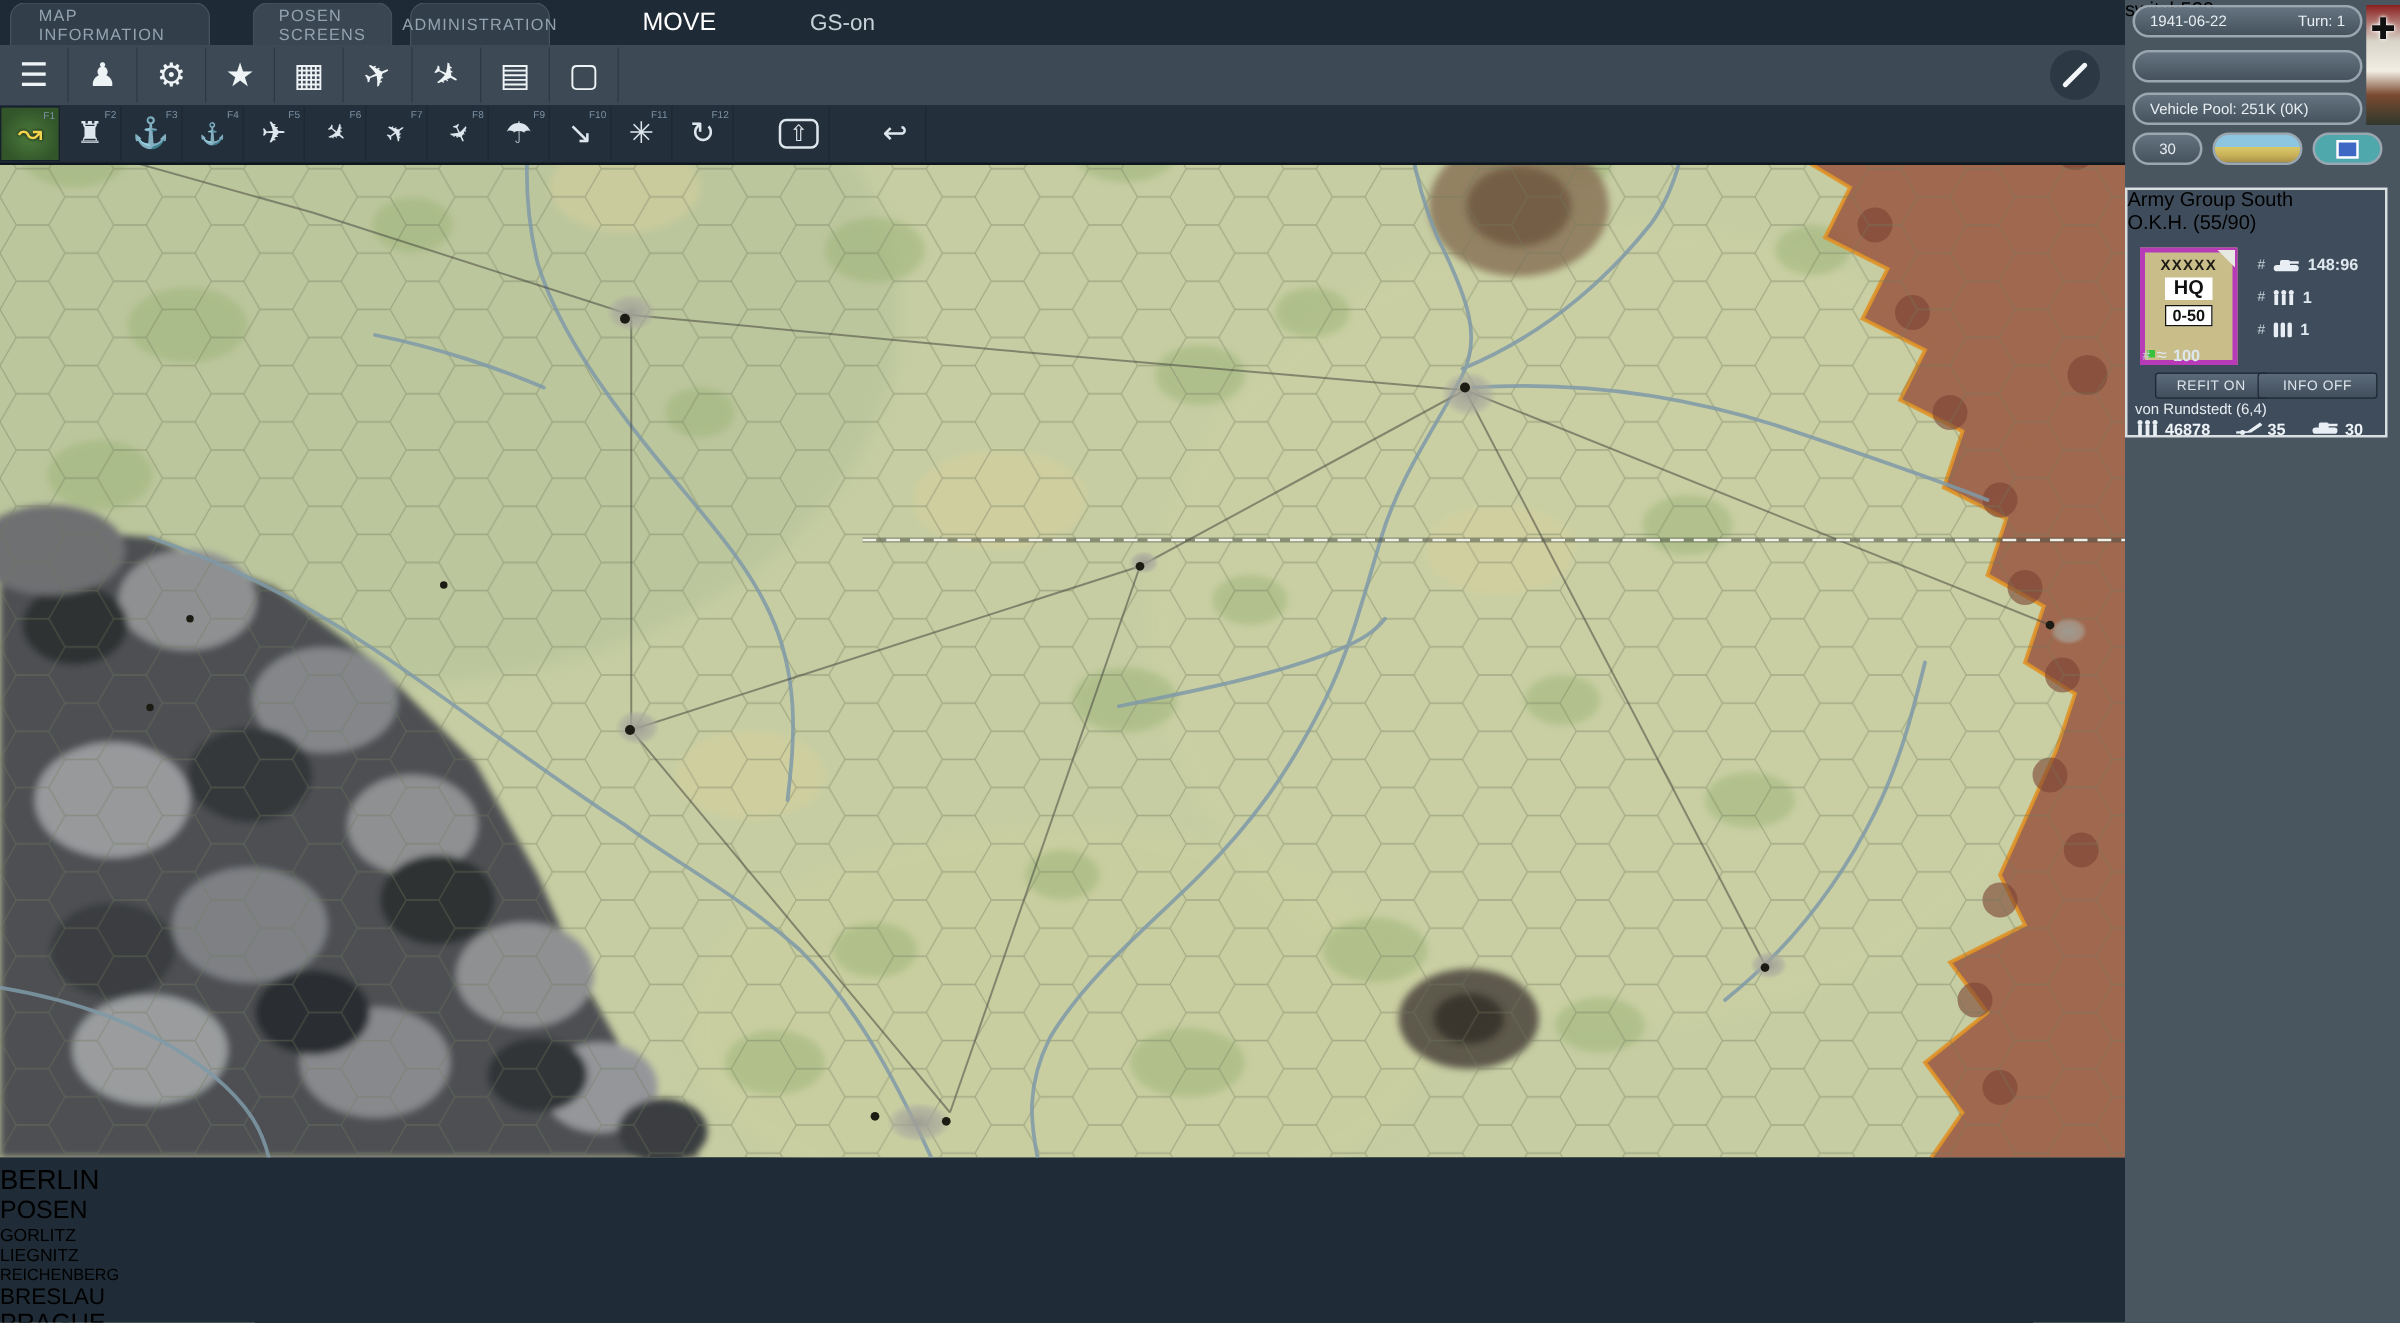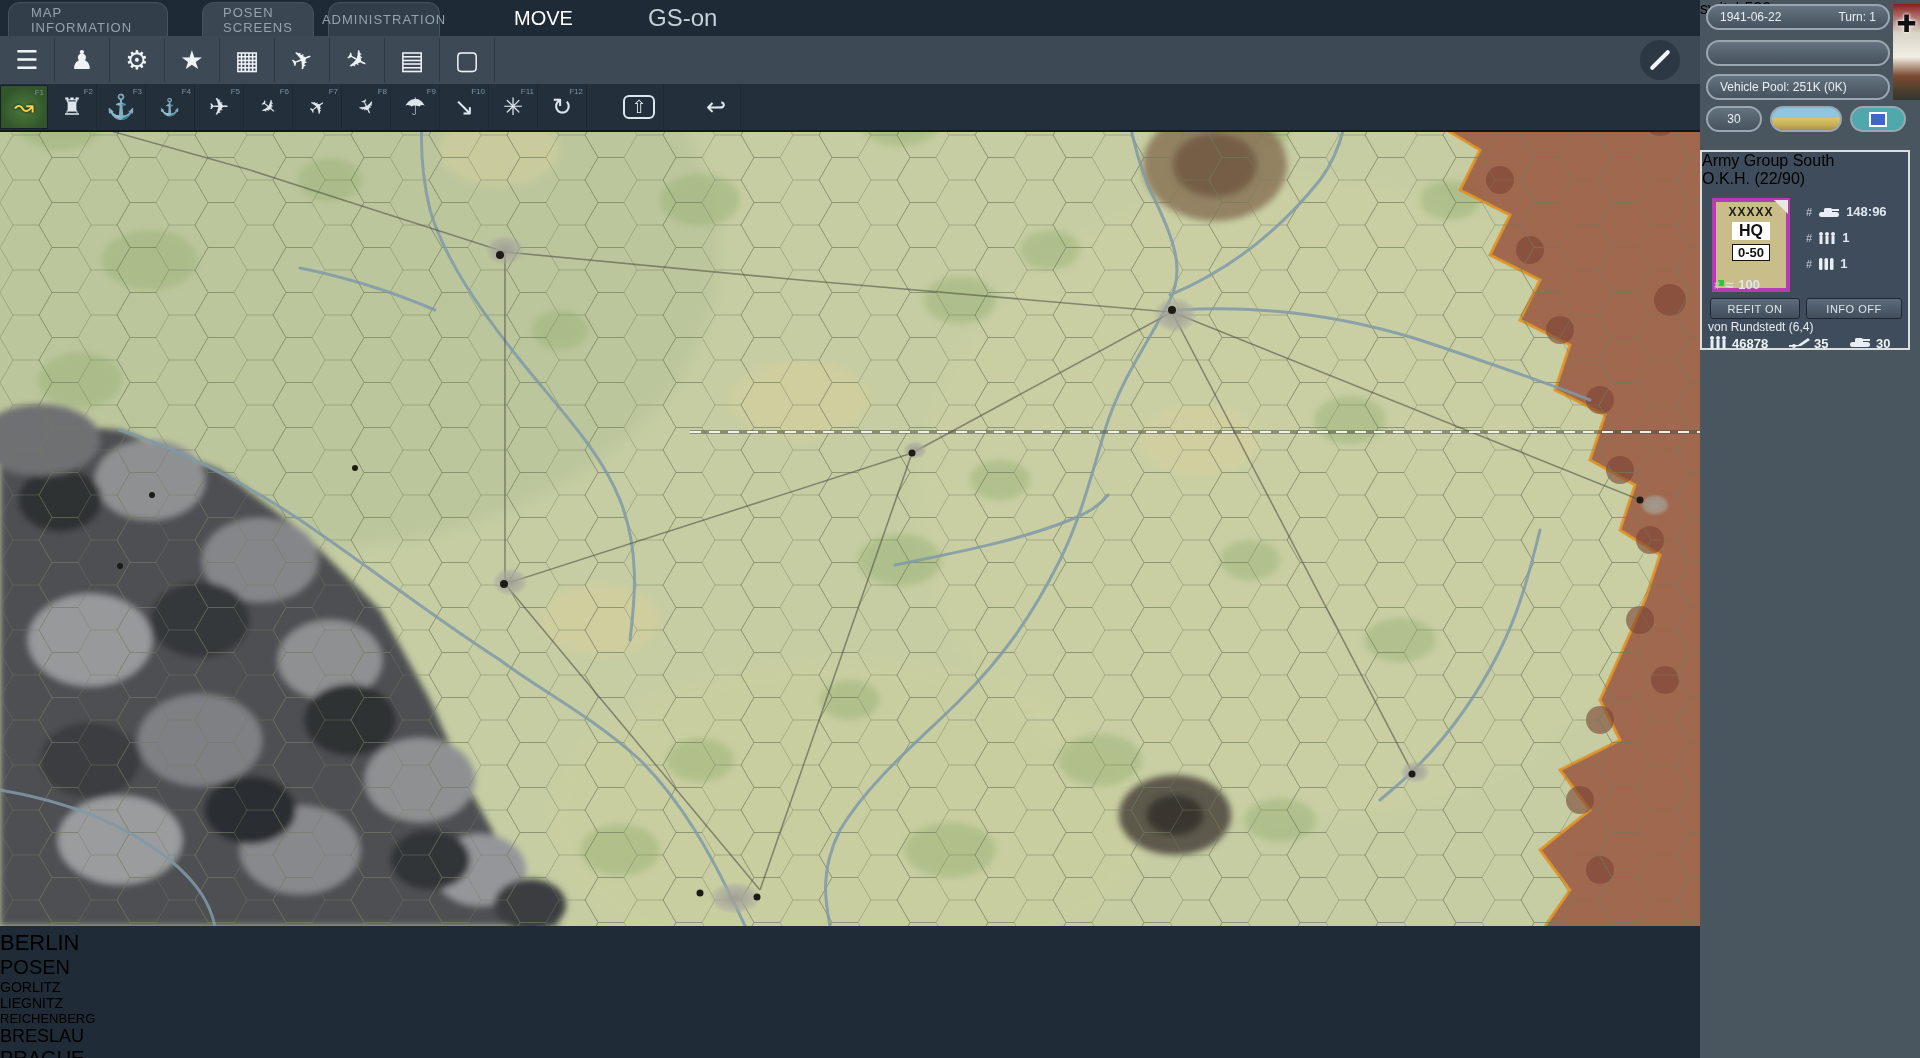--- a/index.html
+++ b/index.html
@@ -113,21 +113,21 @@
 </head>
 <body>
 
 <div id="root">
 
   <div id="topbar">
     <div class="tab" style="left:8px;width:160px;">MAP INFORMATION</div>
     <div class="tab" style="left:202px;width:112px;background:#3a4753;">POSEN SCREENS</div>
     <div class="tab" style="left:328px;width:112px;">ADMINISTRATION</div>
     <div class="toplabel" style="left:514px;font-size:20px;">MOVE</div>
-    <div class="toplabel" style="left:648px;font-size:24px;color:#c6d0d7;">GS-on</div>
+    <div class="toplabel" style="left:648px;font-size:18px;color:#c6d0d7;">GS-on</div>
   </div>
 
   <div id="row1">
       <div class="tbtn">
         <span class="glyph">☰</span>
       </div>
       <div class="tbtn">
         <span class="glyph">♟</span>
       </div>
       <div class="tbtn">
@@ -610,21 +610,21 @@
     <div class="minibtn" style="left:6px;top:106px;width:56px;background:linear-gradient(#64737f,#46535f);">
       <span>30</span>
     </div>
     <div class="minibtn" style="left:70px;top:106px;width:72px;background:linear-gradient(#8cc6e0 0%,#8cc6e0 45%,#d8c868 45%,#c8b058 75%,#a89048 100%);"></div>
     <div class="minibtn" style="left:150px;top:106px;width:56px;background:#4fa8ac;">
       <span style="display:block;width:14px;height:11px;border:2px solid #fff;background:#3e68c4;"></span>
     </div>
 
     <div id="unitpanel">
       <div class="t1">Army Group South</div>
-      <div class="t2">O.K.H.   (22/90)</div>
+      <div class="t2">O.K.H.   (55/90)</div>
       <div id="hqcounter">
         <div class="xx">XXXXX</div>
         <div class="hq">HQ</div>
         <div class="mv">0-50</div>
         <div class="fold"></div>
         <div class="gdot"></div>
       </div>
       <div id="pstats">
           <div class="pstat" style="top: 52px; left: 104px;">
             <span class="hash">#</span>
@@ -661,21 +661,21 @@
               </svg>
             </span>
             <span class="v">1</span>
           </div>
         </div>
       <div class="pstat" style="left:12px;top:124px;">
         <span class="hash">#</span>
           <span style="font-size:15px;">≈</span>
         <span class="v">100</span>
       </div>
-      <div class="refit" style="left:8px;width:88px;">REFIT ON</div>
+      <div class="refit" style="left:22px;width:88px;">REFIT ON</div>
       <div class="refit" style="left:104px;width:94px;">INFO OFF</div>
       <div id="cmdline">von Rundstedt (6,4)</div>
       <div id="ptotals">
           <div class="tot" style="left: 6px;">
             <span><svg width="20" height="14" viewBox="0 0 20 14" fill="#e8eef3">
                 <circle cx="4" cy="3" r="2"></circle>
                 <rect x="2.5" y="5" width="3" height="9"></rect>
                 <circle cx="10" cy="3" r="2"></circle>
                 <rect x="8.5" y="5" width="3" height="9"></rect>
                 <circle cx="16" cy="3" r="2"></circle>

